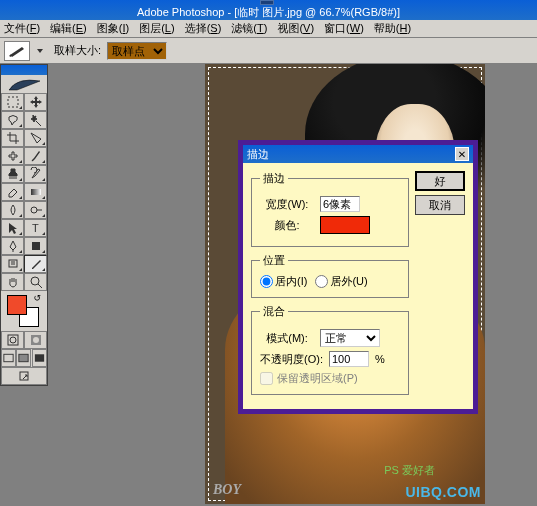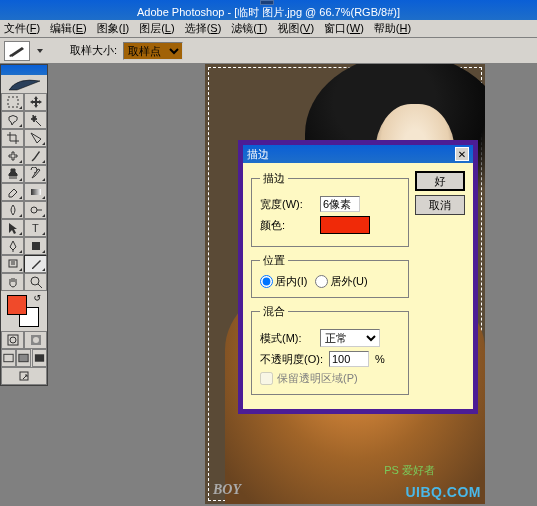--- a/index.html
+++ b/index.html
@@ -10,21 +10,21 @@
 .titlebar .title { font-size: 11px; }
 
 .menubar { height: 18px; background: #d6d3ce; display: flex; align-items: center; padding: 0 4px; gap: 10px; border-bottom: 1px solid #808080; }
 .menubar span { cursor: default; }
 .menu-letter { text-decoration: underline; }
 
 .optbar { height: 26px; background: #d6d3ce; display: flex; align-items: center; padding: 0 4px; gap: 6px; border-bottom: 1px solid #808080; }
 .optbar .toolind { width: 26px; height: 20px; border: 1px solid #808080; background: #fff; display: flex; align-items: center; justify-content: center; }
 .optbar .toolind svg { width: 18px; height: 12px; }
 .optbar .dd { width: 8px; height: 8px; }
-.optbar .lbl { margin-left: 20px; }
+.optbar .lbl { margin-left: 4px; }
 .optbar select { height: 18px; width: 60px; background: #a16207; border: 1px inset #ccc; }
 
 .workspace { position: relative; height: 440px; background: #808080; }
 
 .toolbox { position: absolute; left: 0; top: 0; width: 48px; background: #d6d3ce; border: 1px solid #404040; }
 .toolbox .hdr { height: 10px; background: linear-gradient(#0a5fd6,#1e6ec9); }
 .toolbox .pseye { height: 18px; display: flex; align-items: center; justify-content: center; }
 .toolbox .pseye svg { width: 34px; height: 14px; }
 .toolbox .grid { display: grid; grid-template-columns: 1fr 1fr; }
 .toolbox .cell { width: 23px; height: 18px; border: 1px solid #808080; background: #d6d3ce; display: flex; align-items: center; justify-content: center; position: relative; }
@@ -55,21 +55,21 @@
 .dialog .dtitle { height: 18px; background: linear-gradient(#0a5fd6,#1e6ec9); color: #fff; display: flex; align-items: center; padding: 0 4px; justify-content: space-between; }
 .dialog .dtitle .x { width: 14px; height: 14px; background: #d6d3ce; border: 1px solid #fff; color: #000; display: flex; align-items: center; justify-content: center; font-size: 10px; }
 .dialog .body { padding: 8px; display: flex; gap: 6px; }
 .dialog .left { flex: 1; }
 .dialog .right { width: 50px; display: flex; flex-direction: column; gap: 4px; }
 .dialog .btn { height: 20px; border: 1px solid #404040; background: #d6d3ce; display: flex; align-items: center; justify-content: center; cursor: default; }
 .dialog .btn.default { border: 2px solid #000; }
 .dialog fieldset { border: 1px solid #808080; padding: 6px 8px 8px; margin-bottom: 6px; }
 .dialog legend { padding: 0 3px; }
 .dialog .row { display: flex; align-items: center; gap: 6px; margin: 4px 0; }
-.dialog .row .lbl { min-width: 54px; text-align: left; }
+.dialog .row .lbl { min-width: 54px; text-align: center; }
 .dialog input[type=text] { width: 40px; height: 16px; border: 1px inset #ccc; padding: 0 2px; background:#fff; }
 .dialog .colorwell { width: 50px; height: 18px; background: #f02a08; border: 1px solid #000; }
 .dialog .radios { display: flex; gap: 8px; }
 .dialog .radios label { display: flex; align-items: center; gap: 2px; }
 .dialog select { width: 60px; height: 18px; border: 1px inset #ccc; background:#fff; }
 .dialog .chk { display: flex; align-items: center; gap: 4px; color: #808080; }
 </style>
 </head>
 <body>
 

